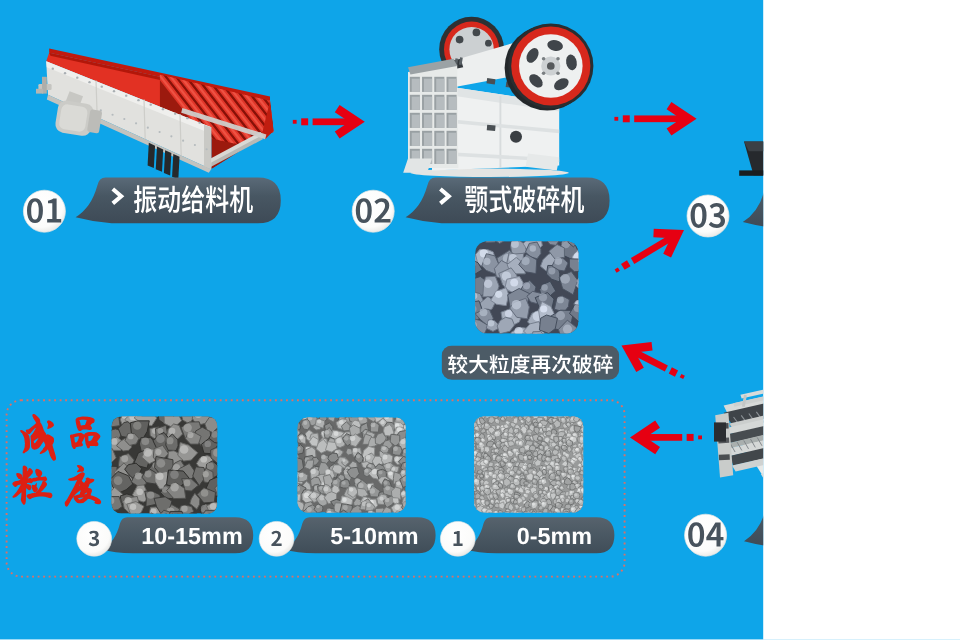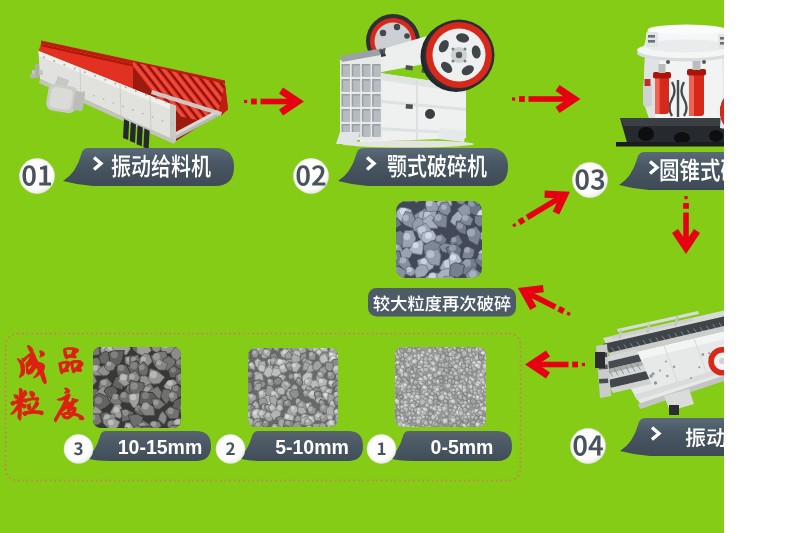--- a/index.html
+++ b/index.html
@@ -1,14 +1,14 @@
 <!DOCTYPE html>
 <html><head><meta charset="utf-8"><style>
 html,body{margin:0;padding:0;background:#fff;}
-#stage{position:relative;width:724px;height:533px;overflow:hidden;font-family:"Liberation Sans",sans-serif;background:#84cc16;}
+#stage{position:relative;width:636px;height:533px;overflow:hidden;font-family:"Liberation Sans",sans-serif;background:#0ea5e9;}
 </style></head><body>
 <div id="stage">
 
 <svg style="position:absolute;left:0;top:0" width="800" height="533" viewBox="0 0 800 533">
       <polygon points="41,40.5 225,80.5 225,84 41,44" fill="#c01a0e"></polygon>
       <polygon points="41,44 225,84 176,106 38.5,51" fill="#e23123"></polygon>
       <polygon points="41,44 225,84 222.5,86.5 42,46.5" fill="#b2170a"></polygon>
       <defs>
         <clipPath id="fbar">
           <polygon points="133,62 225,84 228,110 217,115 176,141 176,106 133,90"></polygon>

